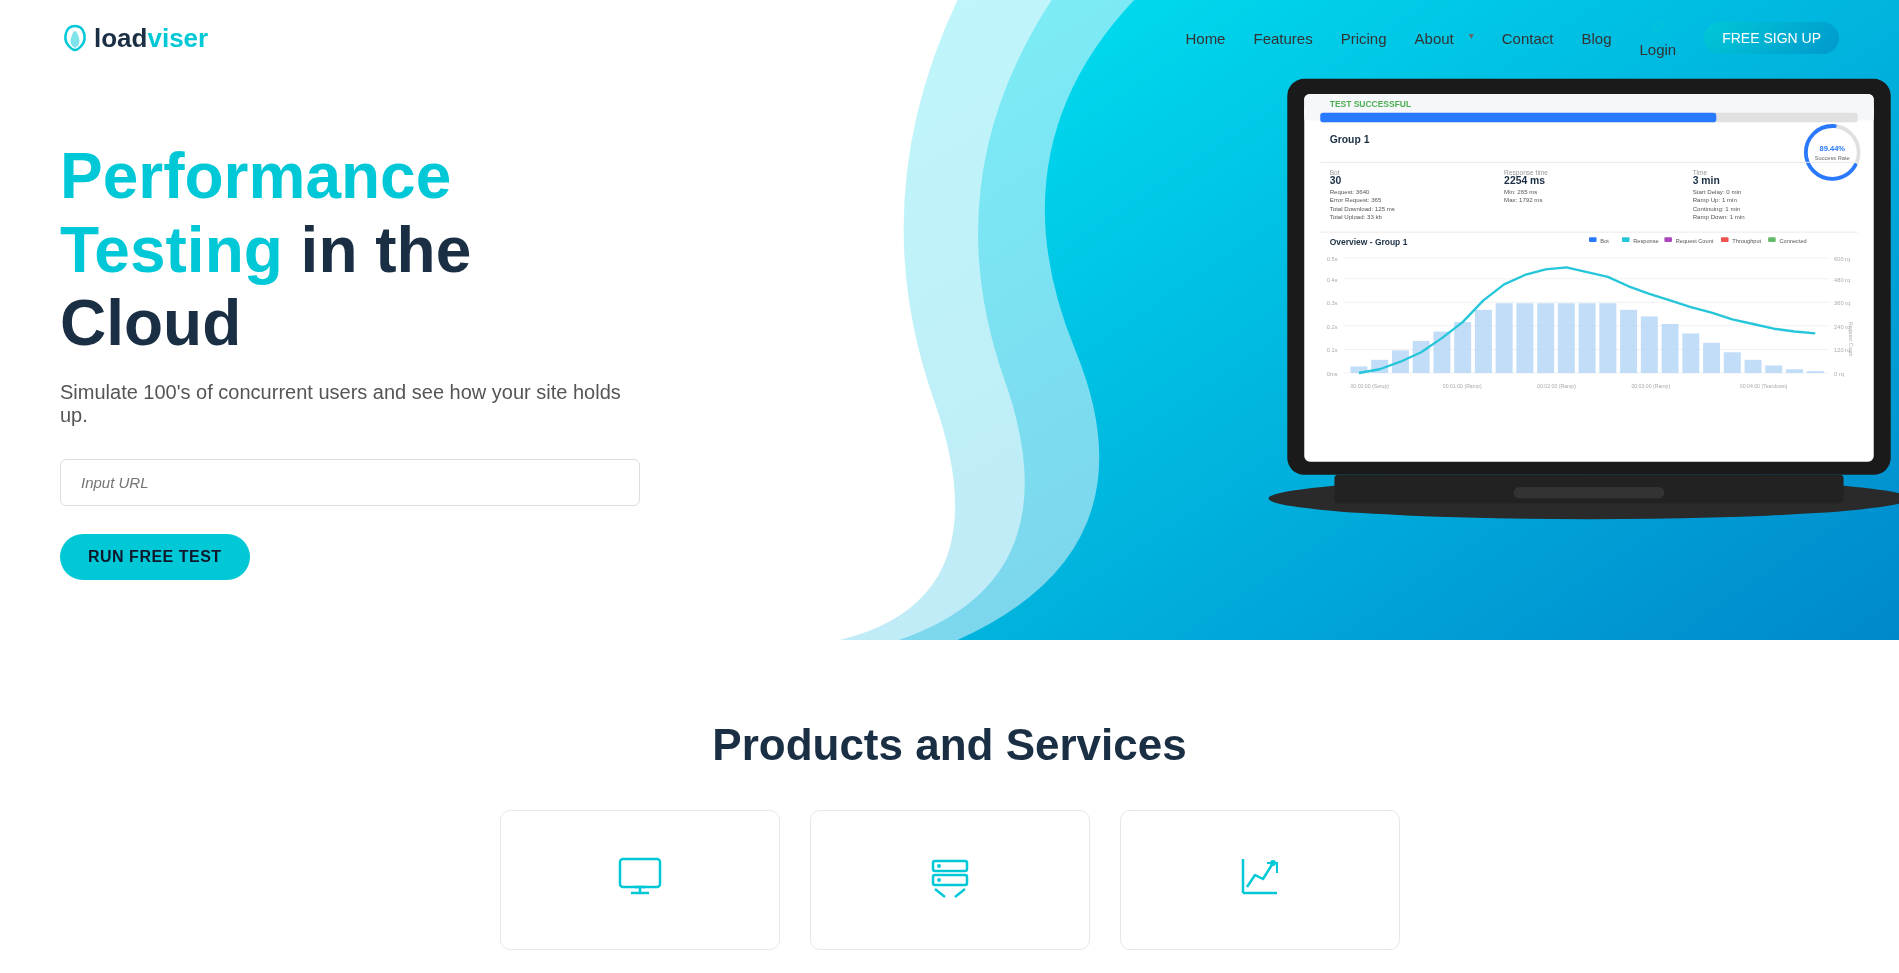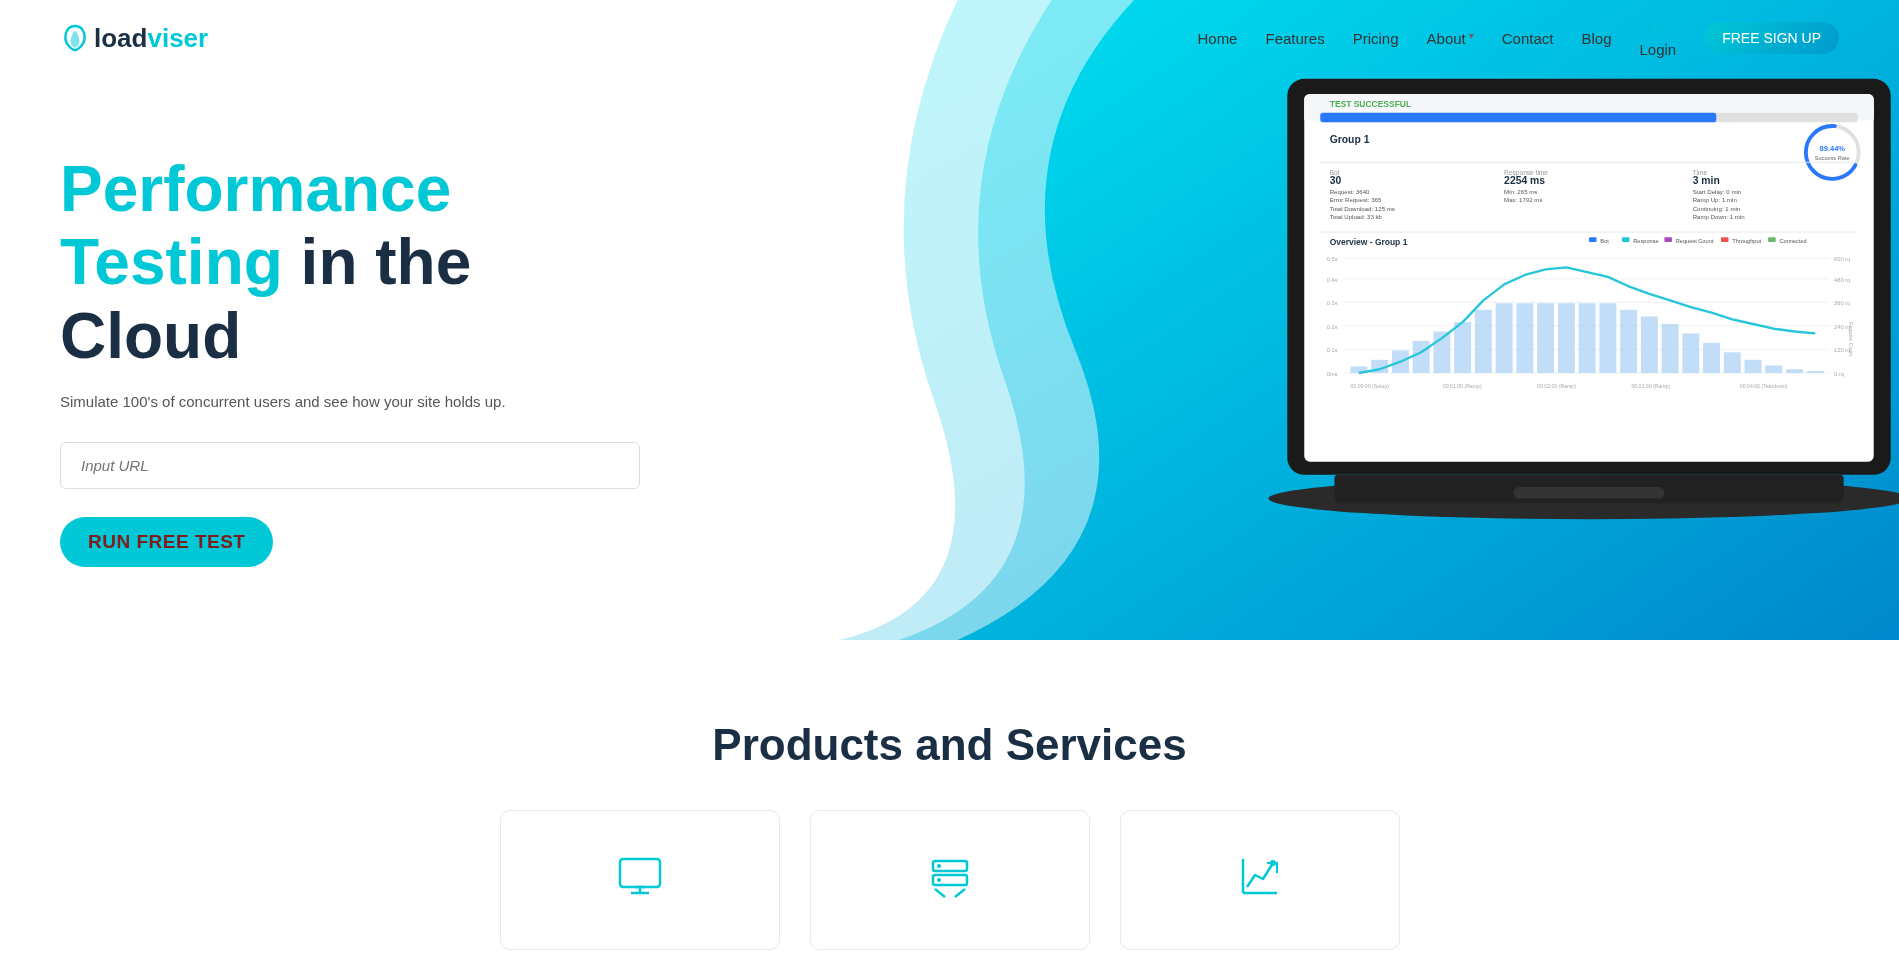--- a/index.html
+++ b/index.html
@@ -45,21 +45,21 @@
     .nav-signup {
       background: linear-gradient(135deg, #00c8d7, #0099cc);
       color: #fff !important;
       padding: 8px 18px;
       border-radius: 20px;
       font-weight: 400;
       font-size: 14px;
       text-decoration: none;
     }
     .about-dropdown {
-      display: flex; gap: 3px;
+      display: flex; gap: 15px;
     }
     .chevron-down {
       font-size: 10px; color: #666;
     }
 
     
     .hero {
       position: relative;
       min-height: 640px;
       display: flex;
@@ -78,21 +78,21 @@
       font-size: 64px;
       font-weight: 700;
       line-height: 1.15;
       color: #1a2e44;
       margin-bottom: 20px;
     }
     .hero-title .highlight {
       color: #00c8d7;
     }
     .hero-subtitle {
-      font-size: 15px;
+      font-size: 20px;
       color: #555;
       margin-bottom: 32px;
     }
     .url-input-row {
       display: flex;
       align-items: center;
       gap: 0;
       margin-bottom: 20px;
     }
     .url-input {
@@ -100,25 +100,25 @@
       padding: 14px 20px;
       border: 1.5px solid #ddd;
       border-radius: 6px;
       font-size: 15px;
       color: #999;
       outline: none;
       font-style: italic;
     }
     .run-btn {
       background: #00c8d7;
-      color: #7f1d1d;
+      color: #0f172a;
       border: none;
       padding: 14px 28px;
       border-radius: 30px;
-      font-size: 19px;
+      font-size: 16px;
       font-weight: 700;
       cursor: pointer;
       letter-spacing: 0.5px;
       white-space: nowrap;
       margin-top: 8px;
     }
 
     
     .hero-laptop {
       position: absolute;

